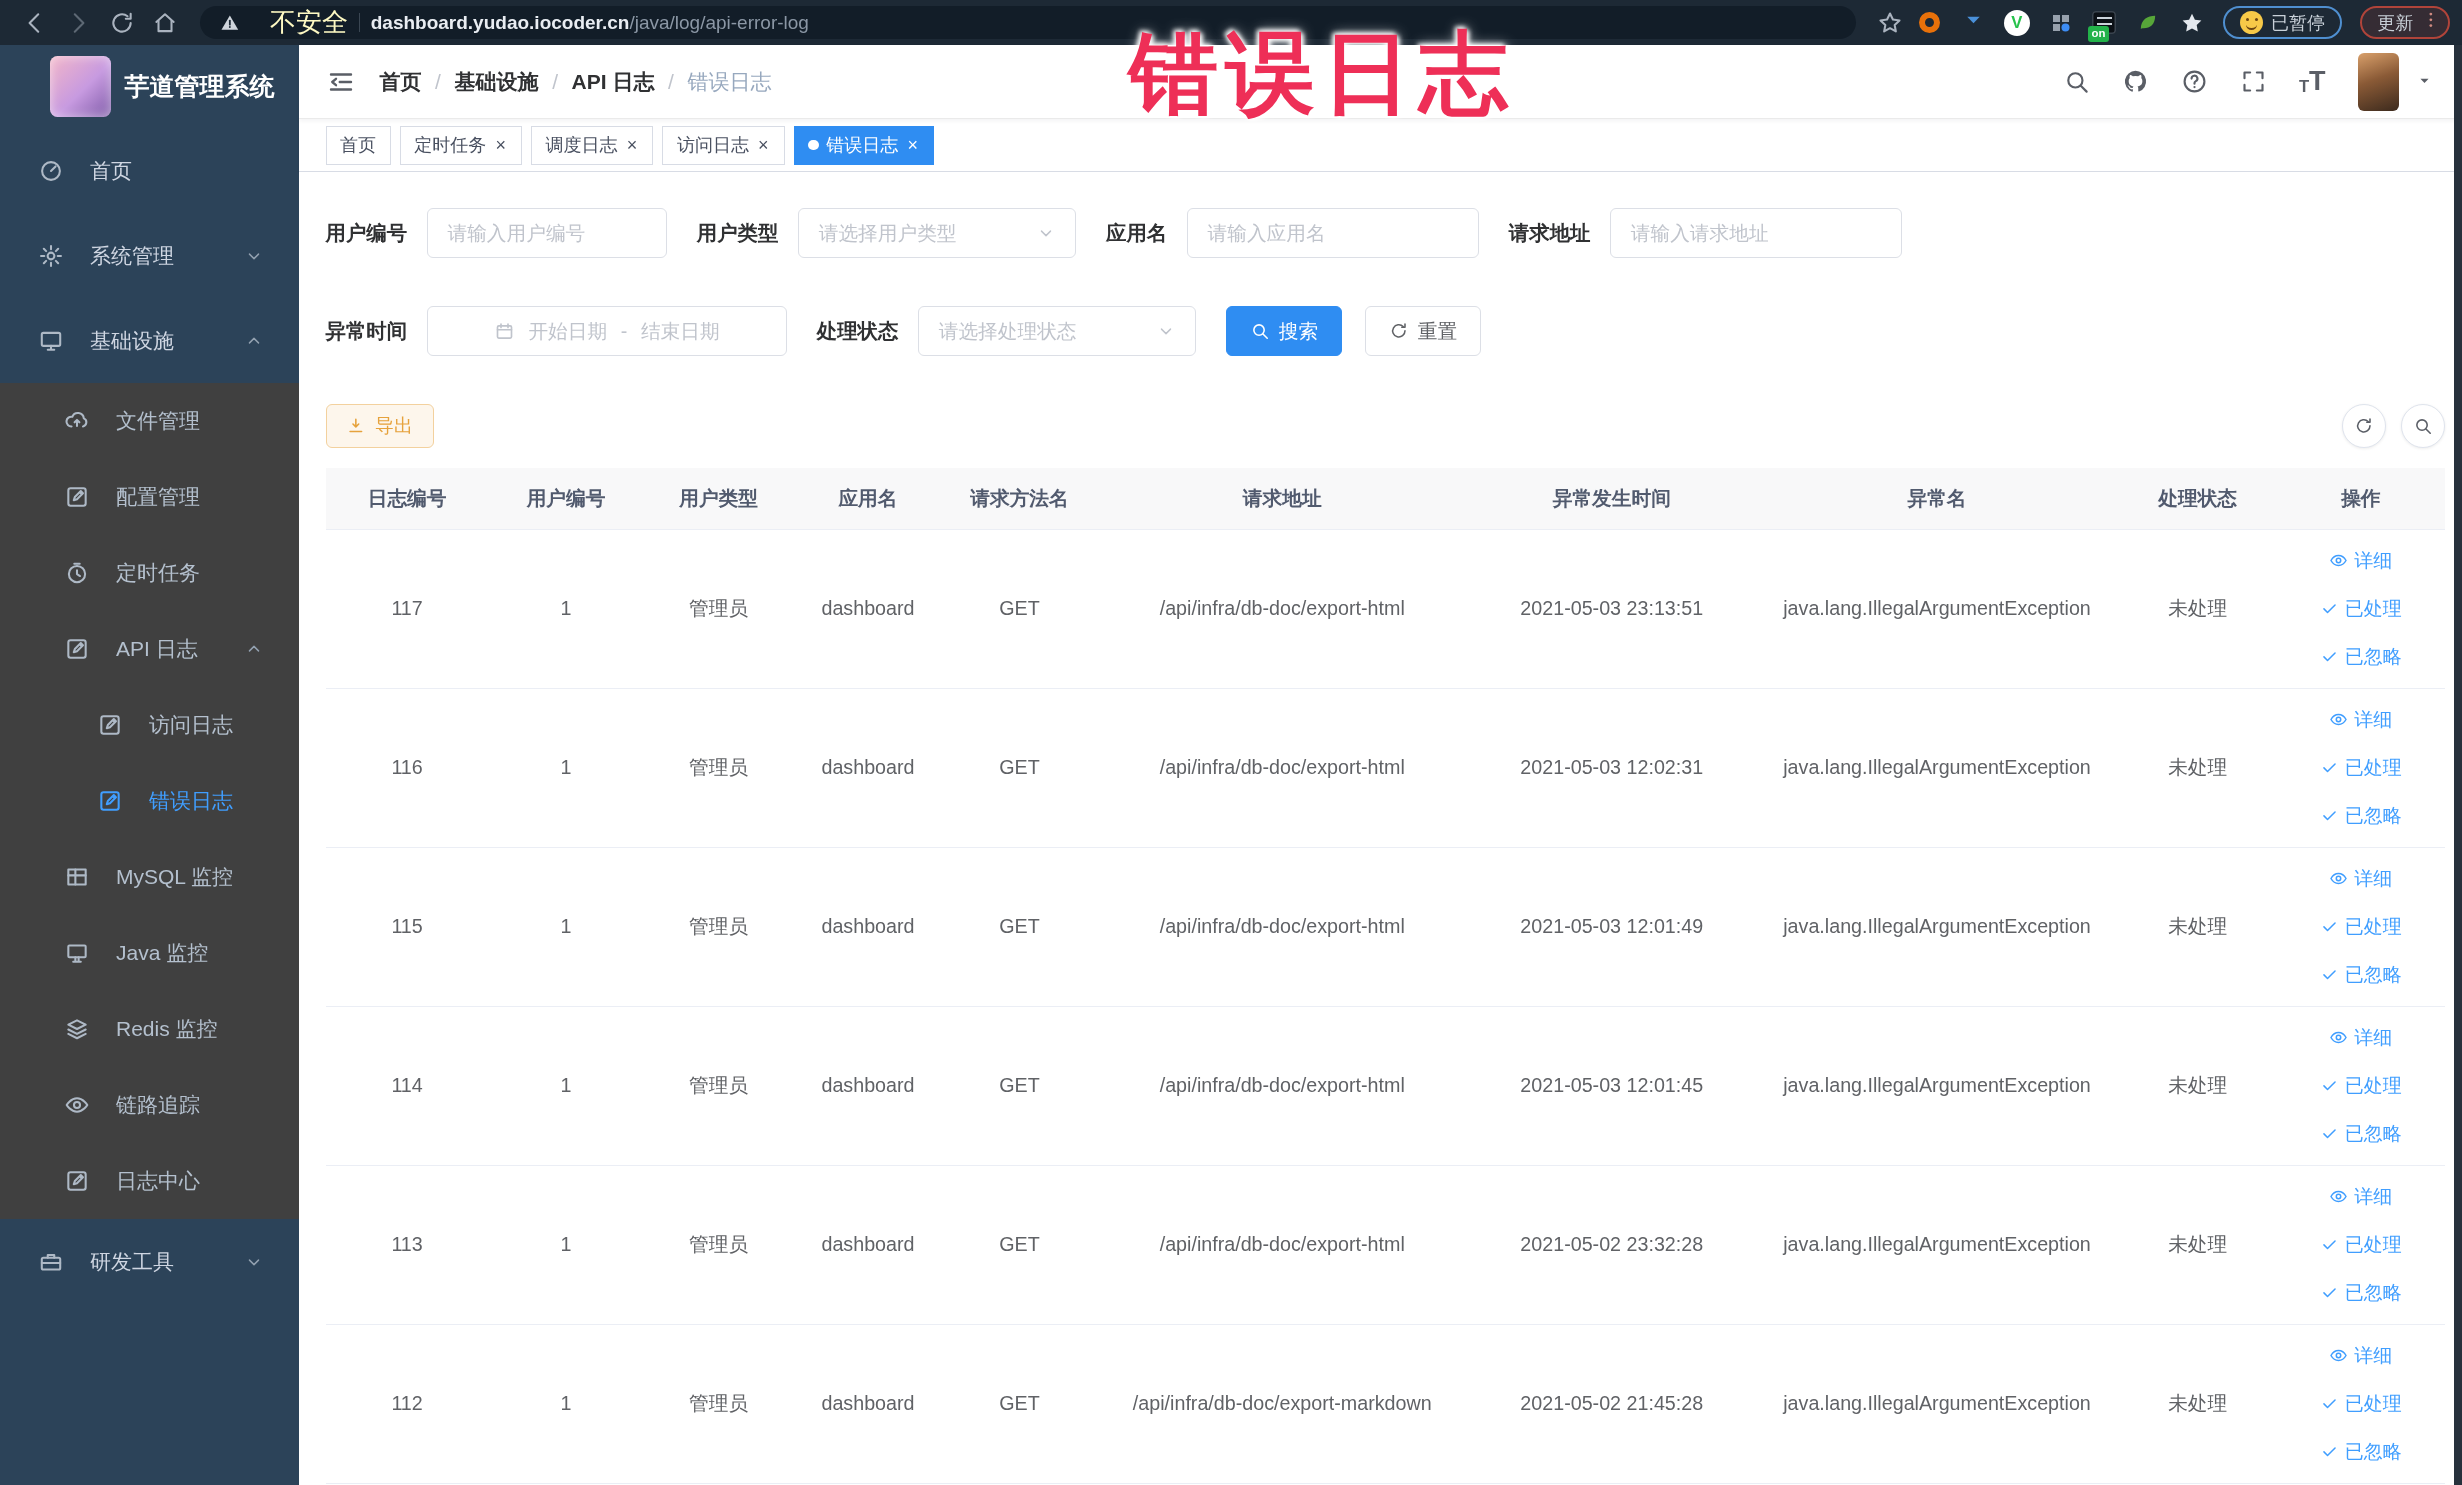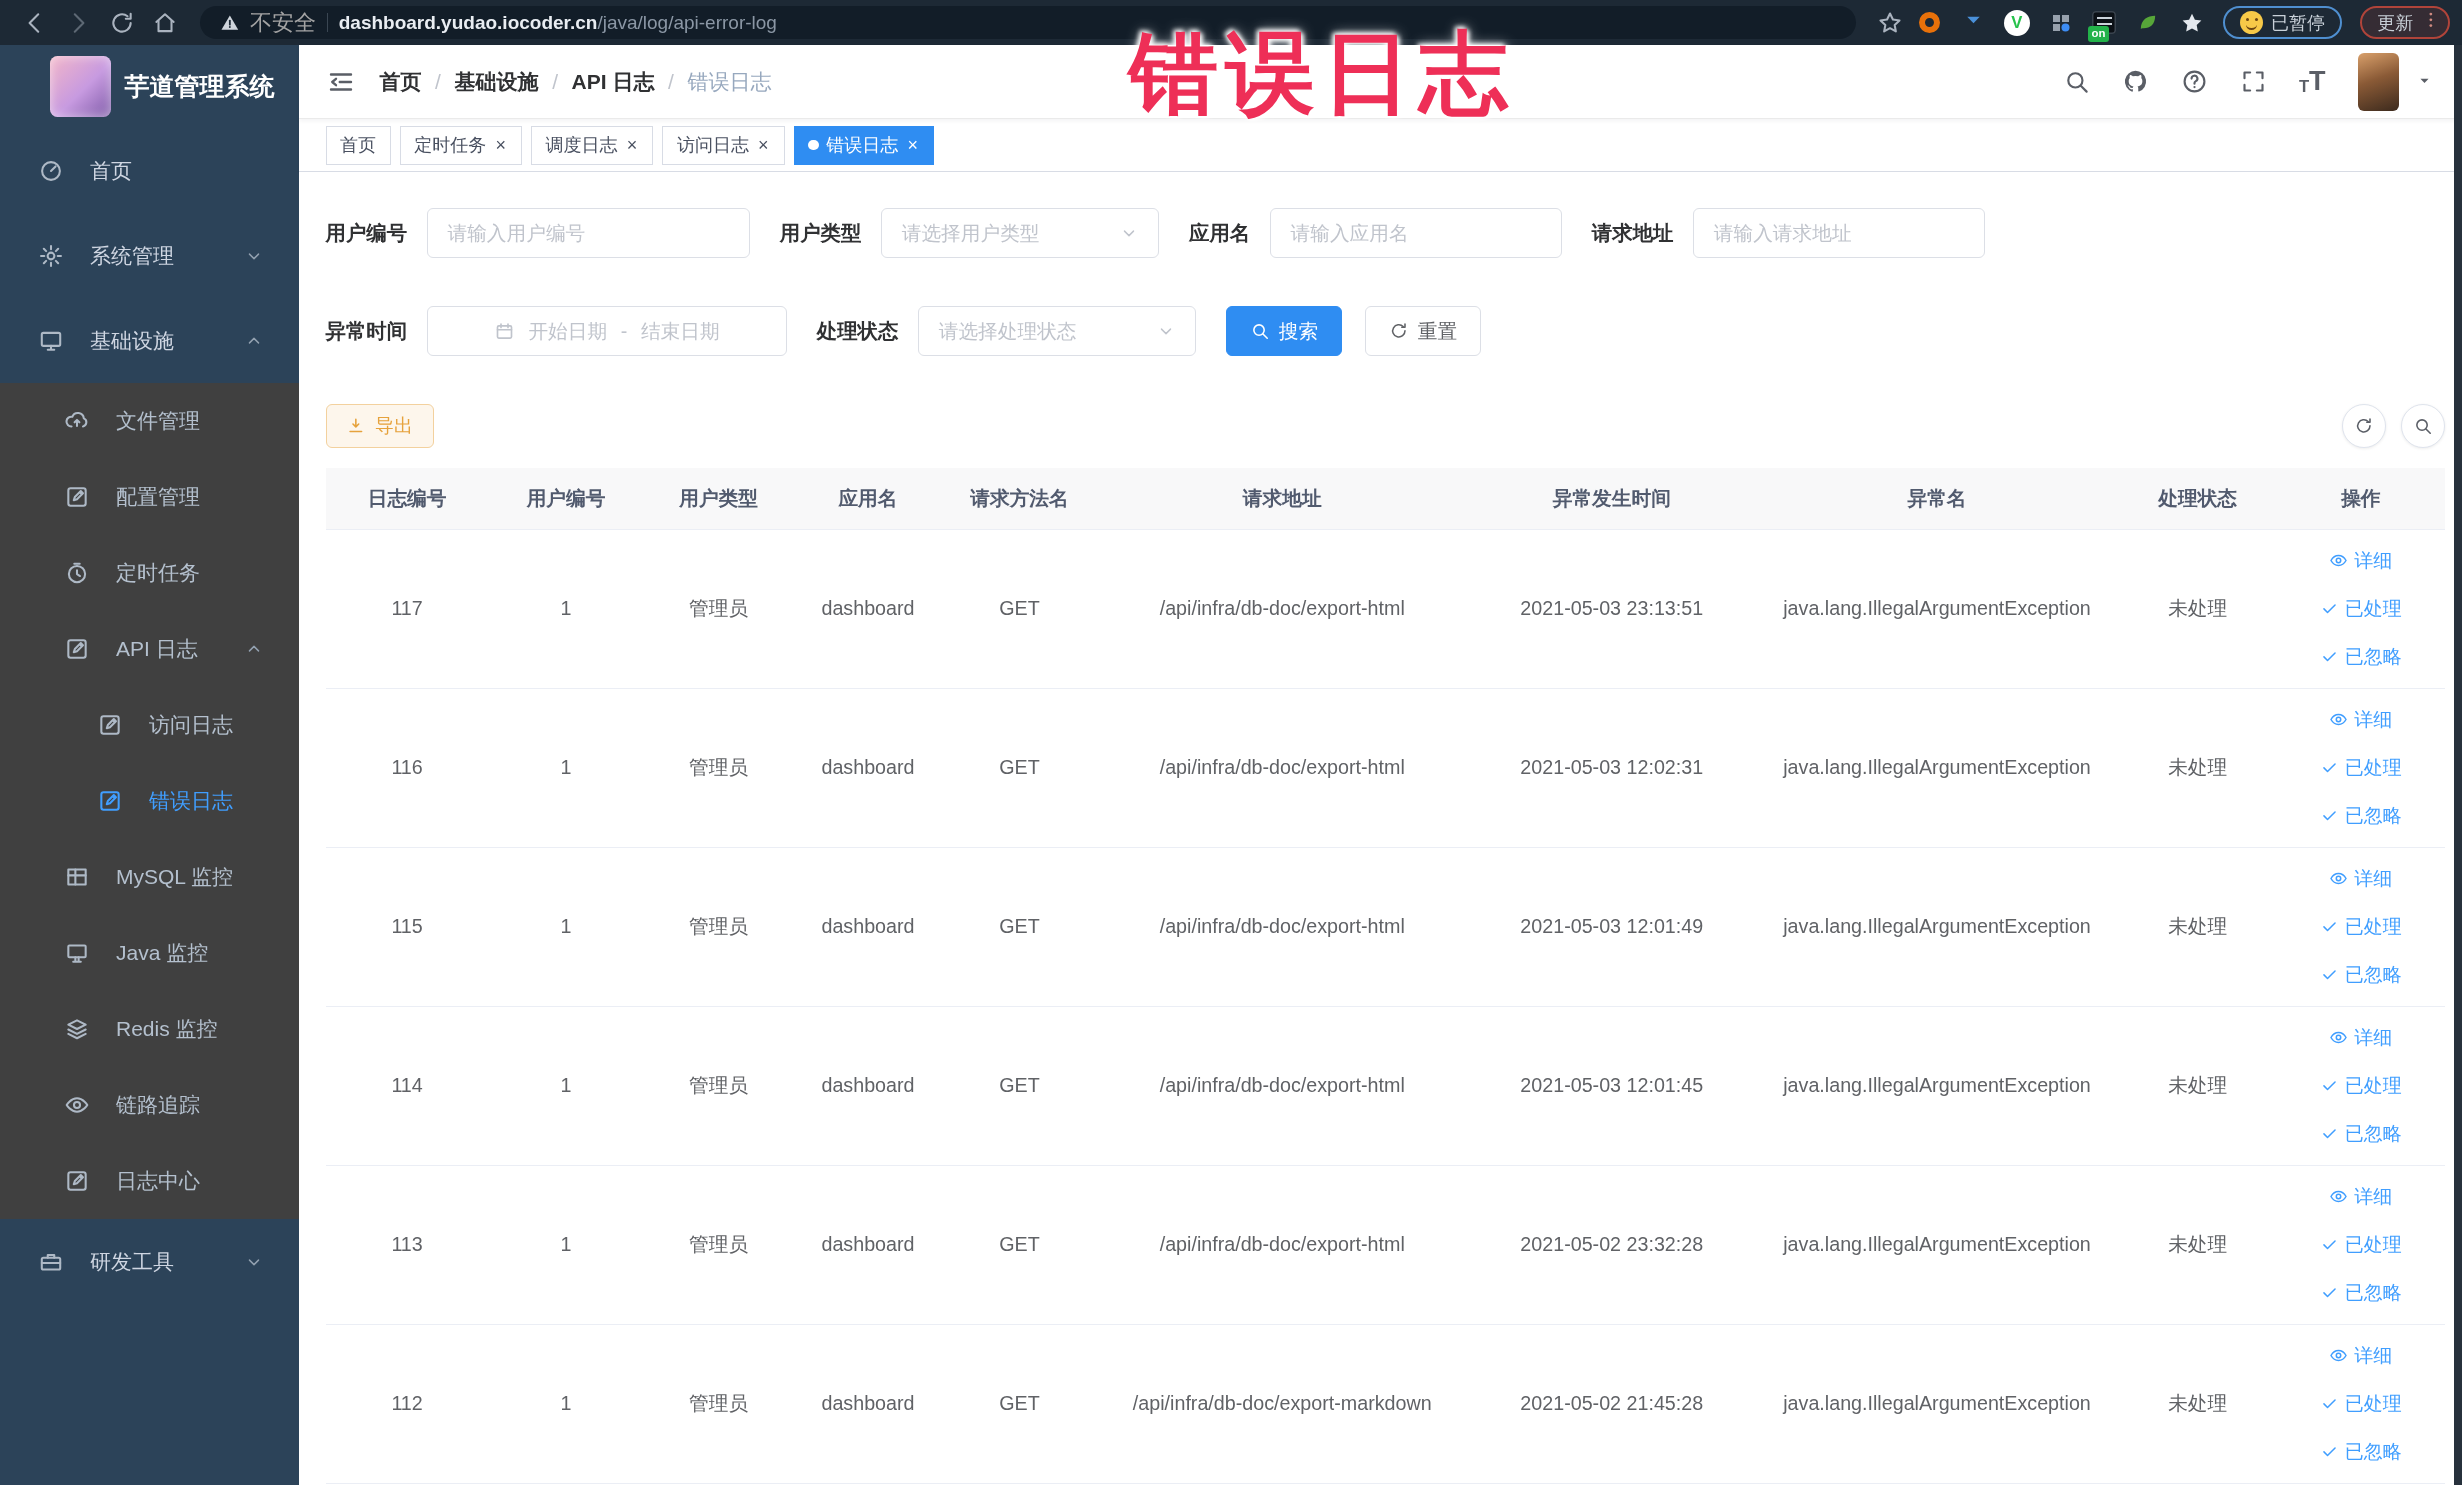--- a/index.html
+++ b/index.html
@@ -8,21 +8,21 @@
   i[data-icon]{ display:inline-flex; line-height:1; }
   i[data-icon] svg{ width:1em; height:1em; }
   svg .st{ fill:none; stroke:currentColor; stroke-width:1.9; stroke-linecap:round; stroke-linejoin:round; }
 
   
   .browser-bar{ height:45px; background:#1d2935; display:flex; align-items:center; padding:0 12px 0 16.7px; gap:7.6px; }
   .bicon{ font-size:26px; color:#aab3bf; width:36px; display:flex; justify-content:center; align-items:center; flex:0 0 auto; }
   .bicon.dim{ color:#5d6874; }
   .omnibox{ flex:1 1 auto; height:33px; background:#121d28; border-radius:16.7px; display:flex; align-items:center; padding:0 19.7px; margin:0 9px; gap:10.6px; min-width:0; }
   .warn{ font-size:19.7px; color:#cfd5dc; display:flex; }
-  .sec-label{ font-size:22px; color:#a3a3a3; white-space:nowrap; }
+  .sec-label{ font-size:26px; color:#fef9c3; white-space:nowrap;margin-left:20px; }
   .omnisep{ width:1.5px; height:19.7px; background:#3a4652; }
   .url{ font-size:19px; color:#e9edf2; font-weight:600; white-space:nowrap; overflow:hidden; }
   .url .path{ color:#8b97a5; font-weight:400; }
   .ext-area{ display:flex; align-items:center; gap:16.7px; flex:0 0 auto; }
   .ext{ width:27px; height:27px; display:flex; align-items:center; justify-content:center; position:relative; }
   .ext-ring{ width:21px; height:21px; border-radius:50%; border:6px solid #e8710a; }
   .ext-drop{ color:#4a90d9; font-size:23px; }
   .ext-cv{ width:26px; height:26px; border-radius:50%; background:#fff; color:#27c24c; font-weight:700; font-size:16.7px; display:flex; align-items:center; justify-content:center; }
   .ext-on{ width:24px; height:23px; border-radius:3.8px; background:#0c1117; position:relative; box-shadow:inset 0 0 0 1.5px #39434e; }
   .ext-on::before{ content:""; position:absolute; left:4.5px; right:4.5px; top:6px; height:2.3px; background:#cbd3db; box-shadow:0 6px 0 #cbd3db; }
@@ -78,21 +78,21 @@
 
   
   .content{ flex:1 1 auto; padding:36px 17.4px 0 26.5px; background:#fff; }
   .filter-row{ display:flex; align-items:center; margin-bottom:48px; }
   .ffield{ display:flex; align-items:center; margin-right:30px; }
   .ffield label{ font-size:20.4px; font-weight:700; color:#303133; margin-right:19.7px; white-space:nowrap; }
   .finput{ height:50px; border:1.5px solid #dcdfe6; border-radius:6px; background:#fff; display:flex; align-items:center; padding:0 19.7px; cursor:text; }
   .finput .ph{ color:#c0c4cc; font-size:19.7px; white-space:nowrap; }
   .fselect{ cursor:pointer; justify-content:space-between; }
   .sel-arrow{ color:#c0c4cc; font-size:18px; }
-  .w-user{ width:323px; } .w-select{ width:278px; } .w-app{ width:292px; } .w-url{ width:292px; }
+  .w-user{ width:240px; } .w-select{ width:278px; } .w-app{ width:292px; } .w-url{ width:292px; }
   .fdate{ width:360px; cursor:pointer; gap:13.6px; justify-content:center; }
   .fdate .cal{ color:#c0c4cc; font-size:21px; }
   .fdate .rsep{ color:#c0c4cc; font-size:19.7px; }
   .btn{ height:50px; border-radius:6px; border:1.5px solid #dcdfe6; background:#fff; font-size:19.7px; color:#606266; display:inline-flex; align-items:center; justify-content:center; gap:9px; padding:0 23px; cursor:pointer; font-family:inherit; }
   .btn i{ font-size:19.7px; }
   .btn-primary{ background:#2f8df2; border-color:#2f8df2; color:#fff; margin-right:23px; }
   .btn-warning-plain{ height:44px; background:#fdf6ec; border-color:#f3d19e; color:#e6a23c; padding:0 19.7px; font-size:19px; }
 
   
   .toolbar{ display:flex; align-items:flex-end; margin-bottom:20.4px; }

